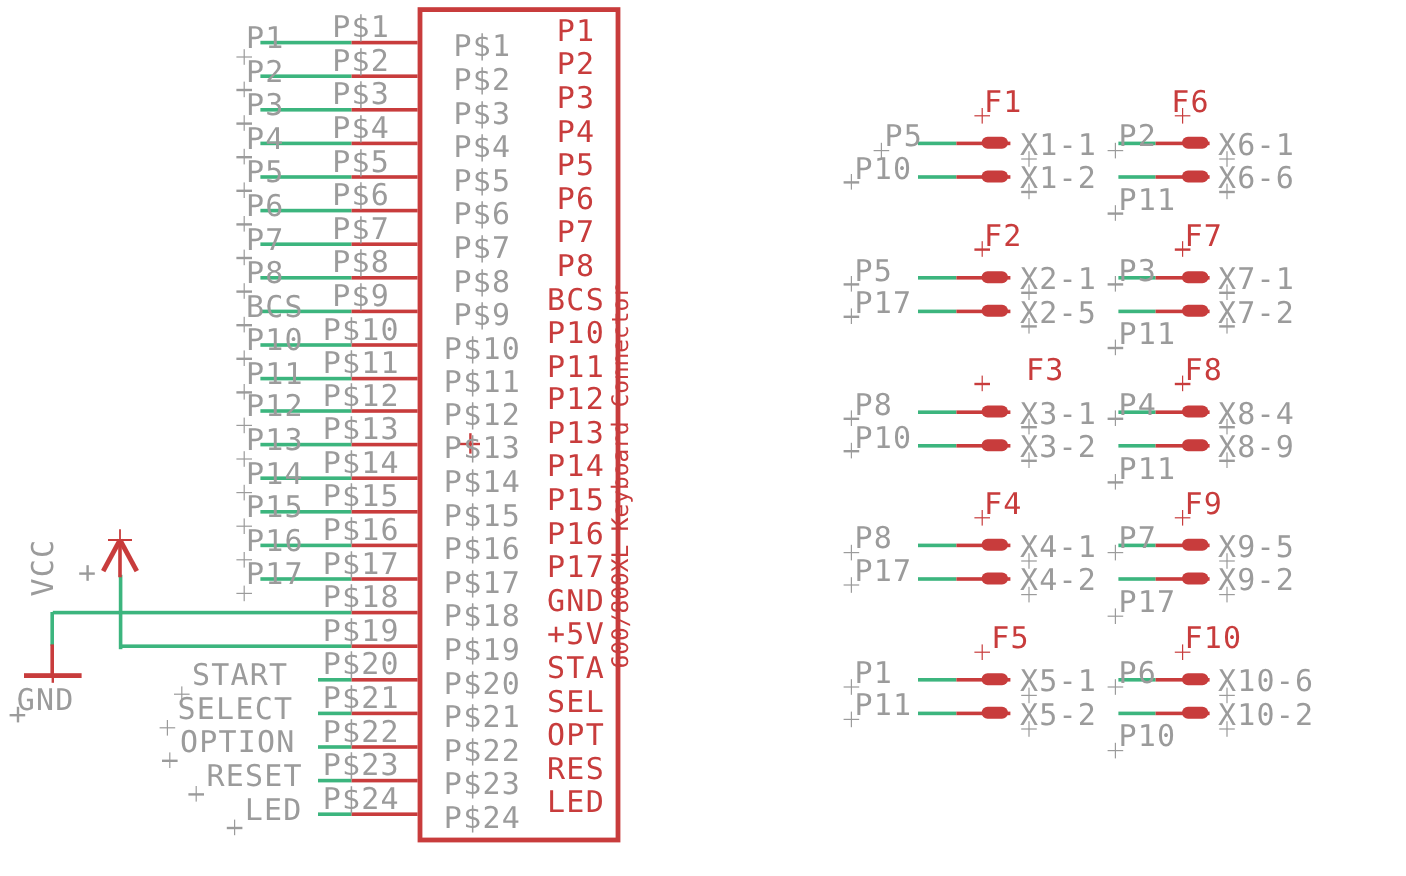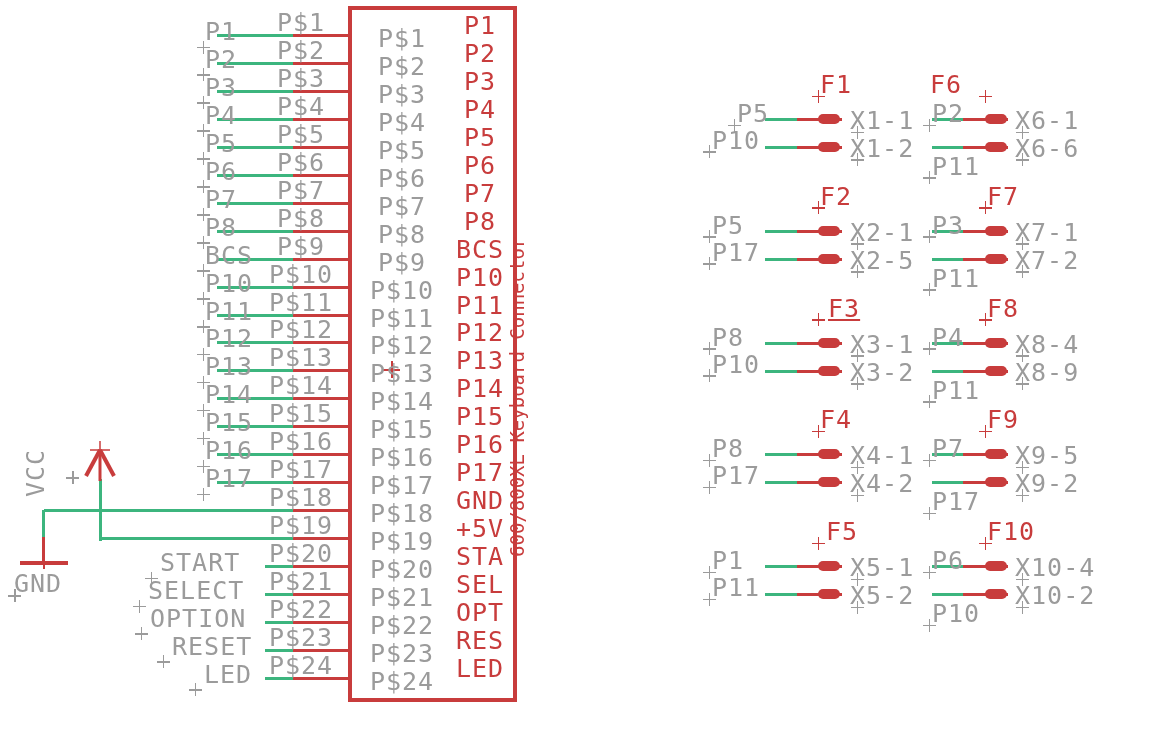--- a/index.html
+++ b/index.html
@@ -267,21 +267,21 @@
       <div class="cross gray" style="left: 850.5px; top: 237.3px;"></div>
       <div class="wire" style="left: 765px; top: 257.75px; width: 32px;"></div>
       <div class="pin" style="left: 797px; top: 257.75px; width: 45px;"></div>
       <div class="cap" style="left: 818px; top: 253.75px; width: 22px;"></div>
       <div class="txt gray" style="left: 850px; top: 247.75px;">X2-5</div>
       <div class="cross gray" style="left: 850.5px; top: 265.25px;"></div>
       <div class="txt gray" style="left: 712px; top: 212.8px;">P5</div>
       <div class="cross gray" style="left: 702.5px; top: 230.3px;"></div>
       <div class="txt gray" style="left: 712px; top: 239.75px;">P17</div>
       <div class="cross gray" style="left: 702.5px; top: 257.25px;"></div>
-      <div class="txt red" style="left: 828px; top: 295.6px; text-decoration: underline;">F3</div>
+      <div class="txt red" style="left: 855px; top: 295.6px;">F3</div>
       <div class="cross red" style="left: 811.5px; top: 313.1px;"></div>
       <div class="wire" style="left: 765px; top: 341.6px; width: 32px;"></div>
       <div class="pin" style="left: 797px; top: 341.6px; width: 45px;"></div>
       <div class="cap" style="left: 818px; top: 337.6px; width: 22px;"></div>
       <div class="txt gray" style="left: 850px; top: 331.6px;">X3-1</div>
       <div class="cross gray" style="left: 850.5px; top: 349.1px;"></div>
       <div class="wire" style="left: 765px; top: 369.55px; width: 32px;"></div>
       <div class="pin" style="left: 797px; top: 369.55px; width: 45px;"></div>
       <div class="cap" style="left: 818px; top: 365.55px; width: 22px;"></div>
       <div class="txt gray" style="left: 850px; top: 359.55px;">X3-2</div>
@@ -315,21 +315,21 @@
       <div class="cross gray" style="left: 850.5px; top: 572.7px;"></div>
       <div class="wire" style="left: 765px; top: 593.15px; width: 32px;"></div>
       <div class="pin" style="left: 797px; top: 593.15px; width: 45px;"></div>
       <div class="cap" style="left: 818px; top: 589.15px; width: 22px;"></div>
       <div class="txt gray" style="left: 850px; top: 583.15px;">X5-2</div>
       <div class="cross gray" style="left: 850.5px; top: 600.65px;"></div>
       <div class="txt gray" style="left: 712px; top: 548.2px;">P1</div>
       <div class="cross gray" style="left: 702.5px; top: 565.7px;"></div>
       <div class="txt gray" style="left: 712px; top: 575.15px;">P11</div>
       <div class="cross gray" style="left: 702.5px; top: 592.65px;"></div>
-      <div class="txt red" style="left: 930px; top: 72px;">F6</div>
+      <div class="txt red" style="left: 976px; top: 72px;">F6</div>
       <div class="cross red" style="left: 978.5px; top: 89.5px;"></div>
       <div class="wire" style="left: 932px; top: 118px; width: 31px;"></div>
       <div class="pin" style="left: 963px; top: 118px; width: 45px;"></div>
       <div class="cap" style="left: 985px; top: 114px; width: 22px;"></div>
       <div class="txt gray" style="left: 1015px; top: 108px;">X6-1</div>
       <div class="cross gray" style="left: 1015.5px; top: 125.5px;"></div>
       <div class="wire" style="left: 932px; top: 145.95px; width: 31px;"></div>
       <div class="pin" style="left: 963px; top: 145.95px; width: 45px;"></div>
       <div class="cap" style="left: 985px; top: 141.95px; width: 22px;"></div>
       <div class="txt gray" style="left: 1015px; top: 135.95px;">X6-6</div>
@@ -384,21 +384,21 @@
       <div class="cross gray" style="left: 1015.5px; top: 488.85px;"></div>
       <div class="txt gray" style="left: 932px; top: 436.4px;">P7</div>
       <div class="cross gray" style="left: 922.5px; top: 453.9px;"></div>
       <div class="txt gray" style="left: 932px; top: 489.35px;">P17</div>
       <div class="cross gray" style="left: 922.5px; top: 506.85px;"></div>
       <div class="txt red" style="left: 987px; top: 519.2px;">F10</div>
       <div class="cross red" style="left: 978.5px; top: 536.7px;"></div>
       <div class="wire" style="left: 932px; top: 565.2px; width: 31px;"></div>
       <div class="pin" style="left: 963px; top: 565.2px; width: 45px;"></div>
       <div class="cap" style="left: 985px; top: 561.2px; width: 22px;"></div>
-      <div class="txt gray" style="left: 1015px; top: 555.2px;">X10-4</div>
+      <div class="txt gray" style="left: 1015px; top: 555.2px;">X10-6</div>
       <div class="cross gray" style="left: 1015.5px; top: 572.7px;"></div>
       <div class="wire" style="left: 932px; top: 593.15px; width: 31px;"></div>
       <div class="pin" style="left: 963px; top: 593.15px; width: 45px;"></div>
       <div class="cap" style="left: 985px; top: 589.15px; width: 22px;"></div>
       <div class="txt gray" style="left: 1015px; top: 583.15px;">X10-2</div>
       <div class="cross gray" style="left: 1015.5px; top: 600.65px;"></div>
       <div class="txt gray" style="left: 932px; top: 548.2px;">P6</div>
       <div class="cross gray" style="left: 922.5px; top: 565.7px;"></div>
       <div class="txt gray" style="left: 932px; top: 601.15px;">P10</div>
       <div class="cross gray" style="left: 922.5px; top: 618.65px;"></div>

